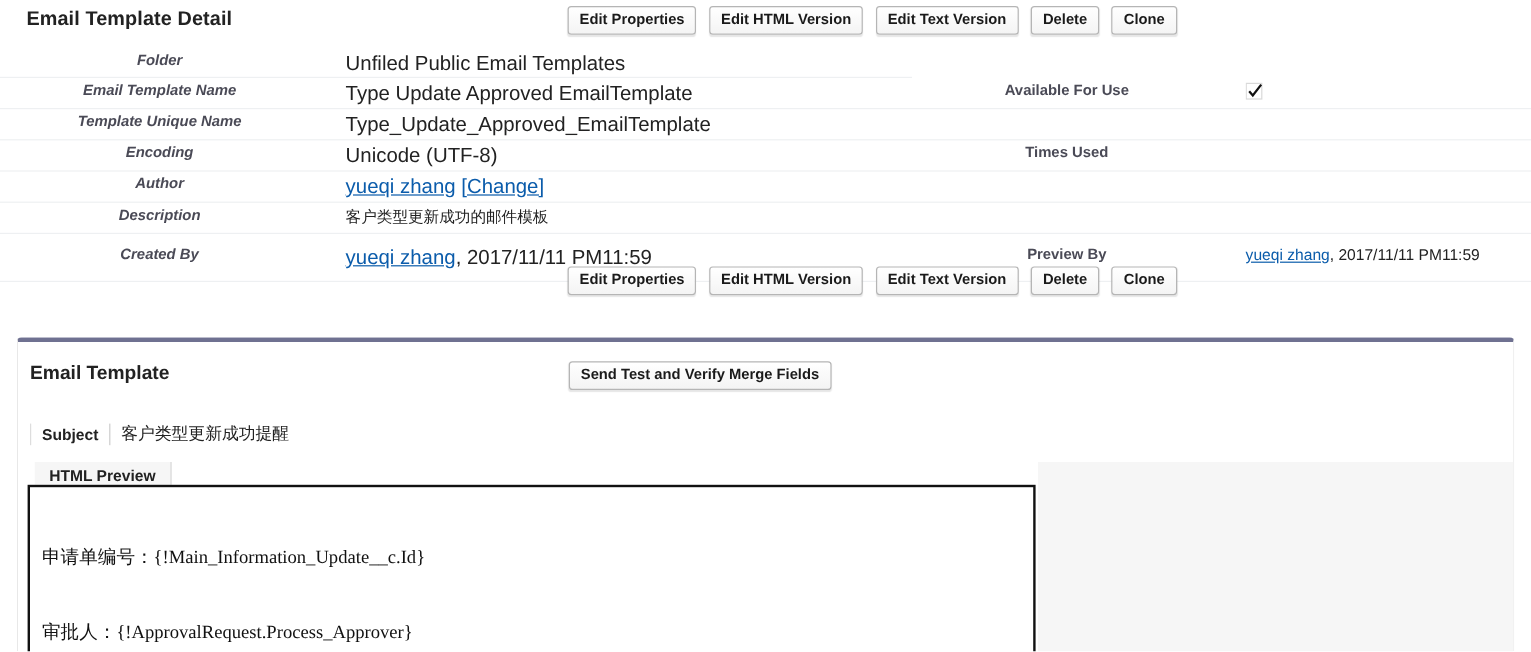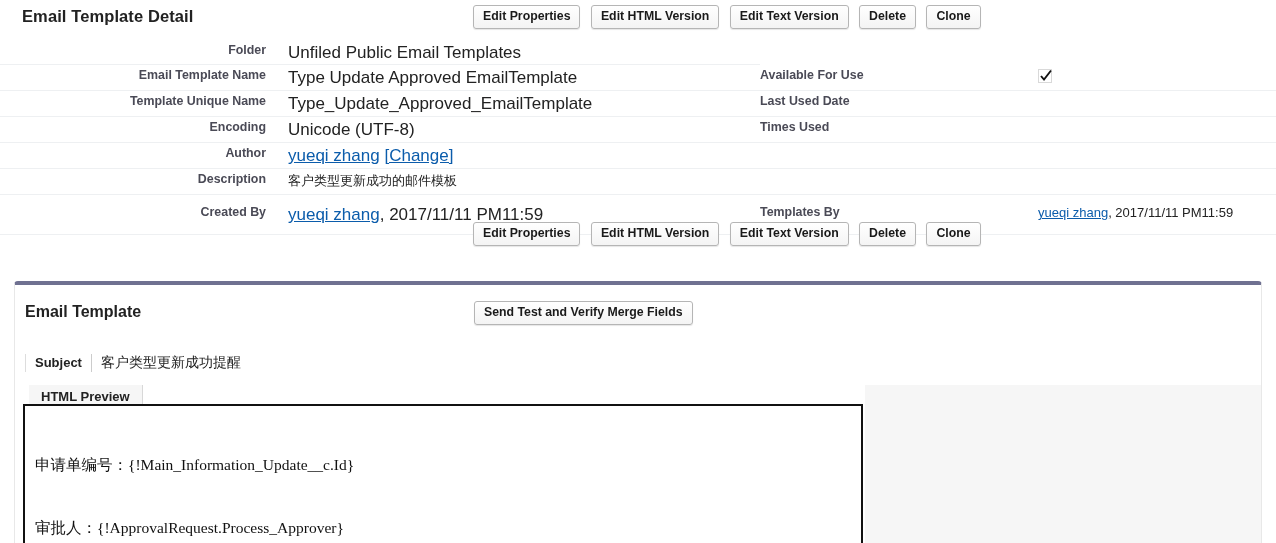--- a/index.html
+++ b/index.html
@@ -71,37 +71,38 @@
     position: absolute;
     left: 0; bottom: 0;
     width: 760px;
     height: 1px;
     background: #eef0f2;
   }
   .dlabel-l {
     position: absolute;
     left: 0; top: 3px;
     width: 266px;
-    text-align: right;
+    text-align: center;
     font-size: 12.4px;
     font-weight: bold;
     color: #4a4a56;
+    font-style: italic;
   }
   .dval-l {
     position: absolute;
     left: 288px; top: 3px;
     font-size: 17px;
     color: #222222;
     white-space: nowrap;
   }
   .dlabel-r {
     position: absolute;
     left: 760px; top: 3px;
     width: 258px;
-    text-align: left;
+    text-align: center;
     font-size: 12.4px;
     font-weight: bold;
     color: #4a4a56;
   }
   .dval-r {
     position: absolute;
     left: 1038px; top: 3px;
     font-size: 13px;
     color: #222222;
     white-space: nowrap;
@@ -262,21 +263,20 @@
             <rect x="0.5" y="1.5" width="13" height="13" fill="#ffffff" stroke="#d9d9d9"></rect>
             <path d="M3 8 L6 11.5 L13 2.5" fill="none" stroke="#111111" stroke-width="1.9"></path>
           </svg>
         </span>
       </div>
     </div>
 
     <div class="drow">
       <div class="dlabel-l">Template Unique Name</div>
       <div class="dval-l">Type_Update_Approved_EmailTemplate</div>
-      <div class="dlabel-r">Last Used Date</div>
       <div class="dval-r"></div>
     </div>
 
     <div class="drow">
       <div class="dlabel-l">Encoding</div>
       <div class="dval-l">Unicode (UTF-8)</div>
       <div class="dlabel-r">Times Used</div>
       <div class="dval-r"></div>
     </div>
 
@@ -291,21 +291,21 @@
     <div class="drow">
       <div class="dlabel-l">Description</div>
       <div class="dval-l cjk">客户类型更新成功的邮件模板</div>
     </div>
 
     <div class="drow" style="height:32px;padding-top:7px;">
       <div class="dlabel-l" style="top:10px;">Created By</div>
       <div class="dval-l" style="top:10px;">
         <a class="link">yueqi zhang</a><span>, 2017/11/11 PM11:59</span>
       </div>
-      <div class="dlabel-r" style="top:10px;">Templates By</div>
+      <div class="dlabel-r" style="top:10px;">Preview By</div>
       <div class="dval-r" style="top:10px;">
         <a class="link">yueqi zhang</a><span>, 2017/11/11 PM11:59</span>
       </div>
     </div>
   </div>
 
   <div class="btn-row-bottom">
     <button class="btn">Edit Properties</button>
     <button class="btn">Edit HTML Version</button>
     <button class="btn">Edit Text Version</button>

